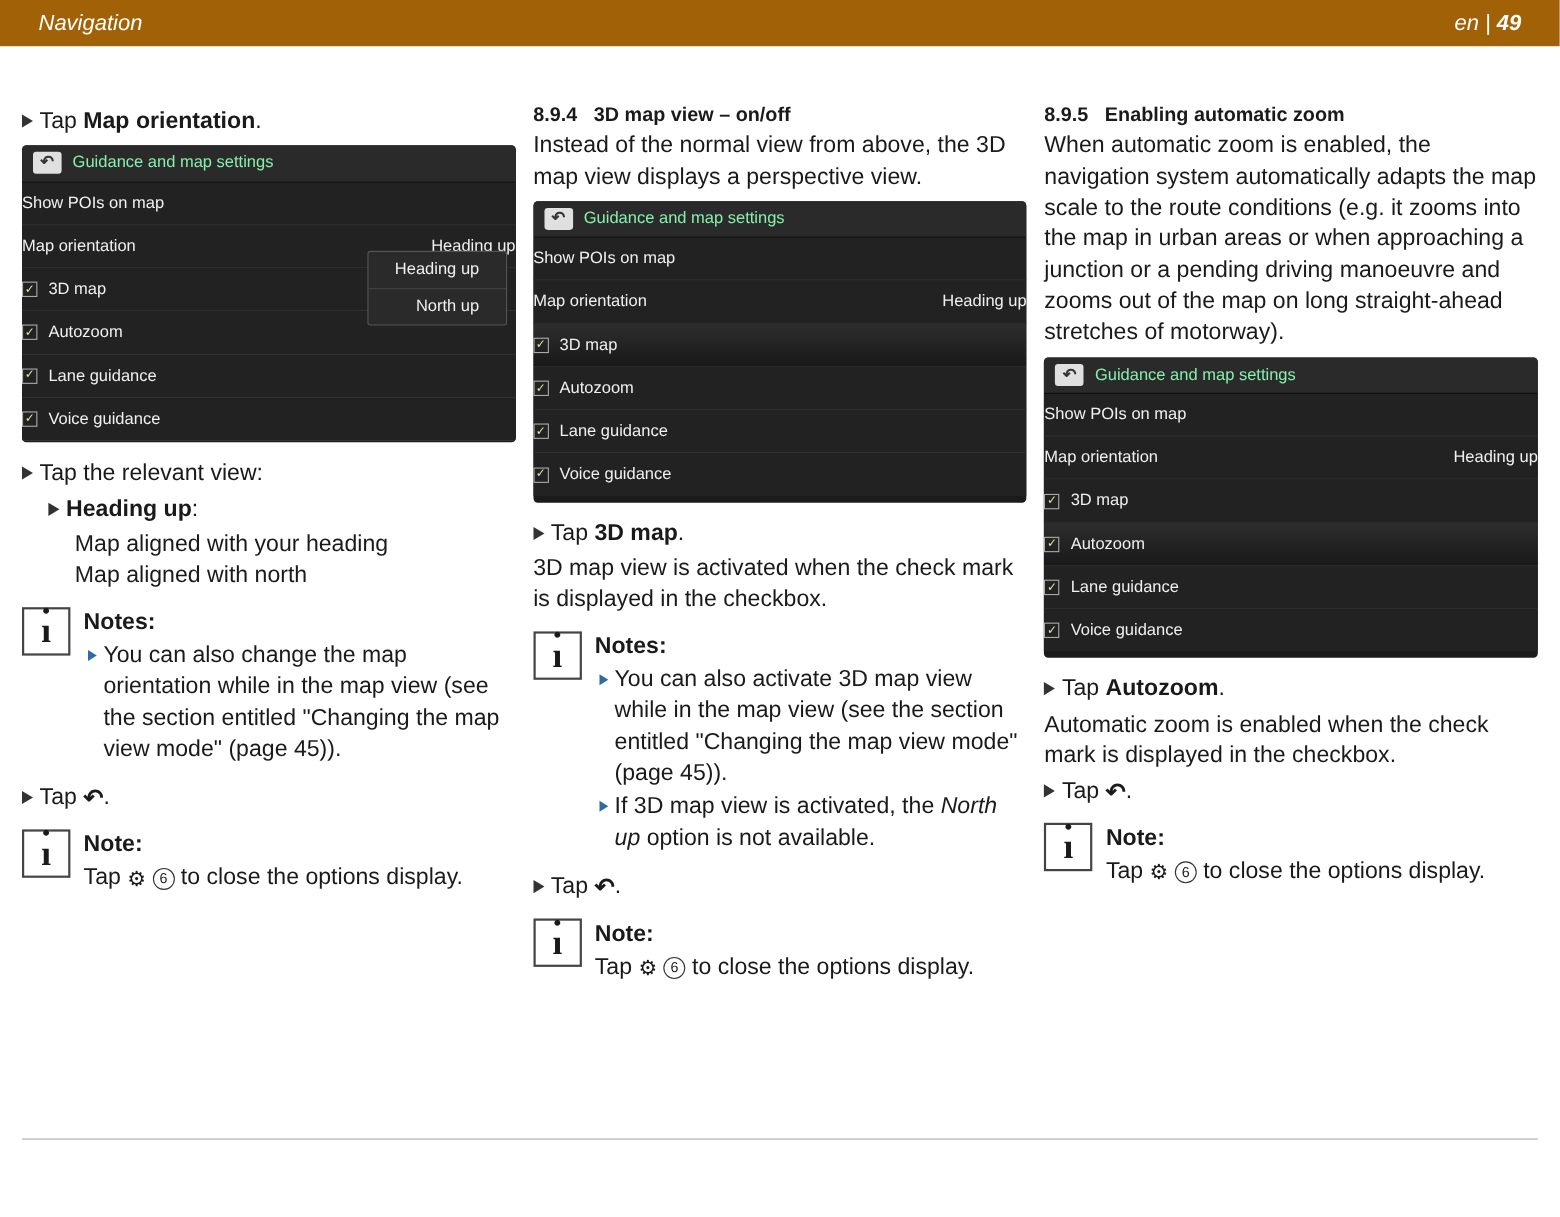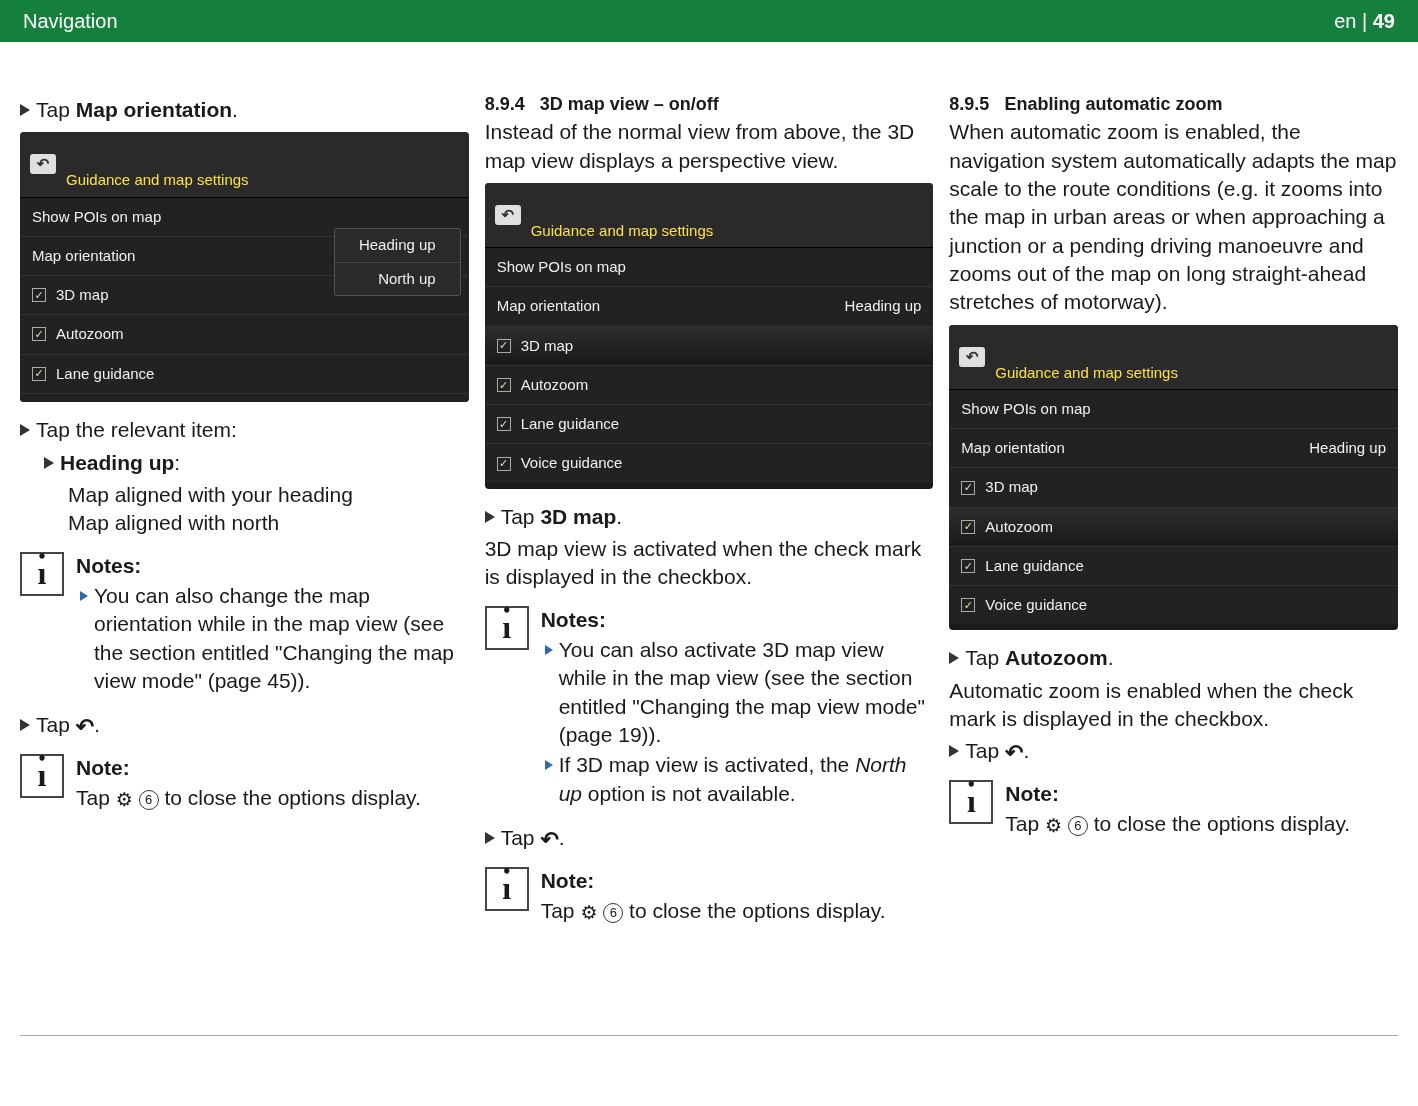--- a/index.html
+++ b/index.html
@@ -5,28 +5,29 @@
   * { box-sizing: border-box; margin: 0; padding: 0; }
   body {
     font-family: "Segoe UI", "Helvetica Neue", Arial, sans-serif;
     background: #fff;
     width: 1418px;
     height: 1106px;
     position: relative;
     color: #1a1a1a;
   }
   .header-bar {
-    background: #15803d;
+    background: #a16207;
     color: #fff;
     height: 42px;
     display: flex;
     align-items: center;
     justify-content: space-between;
-    padding: 0 23px;
+    padding: 0 35px;
     font-size: 20px;
+    font-style: italic;
   }
   .header-right strong { font-weight: 700; }
   .columns {
     display: flex;
     gap: 16px;
     padding: 50px 20px 0 20px;
   }
   .col {
     flex: 1;
     min-width: 0;
@@ -82,26 +83,26 @@
   .ss-back {
     width: 26px; height: 20px;
     background: #e0e0e0;
     border-radius: 3px;
     display: flex;
     align-items: center;
     justify-content: center;
     color: #333;
     font-weight: bold;
   }
-  .ss-title-text { color: #fde047; margin-top: 32px; }
+  .ss-title-text { color: #86efac; }
   .ss-row {
     display: flex;
     justify-content: space-between;
     align-items: center;
-    padding: 9px 12px;
+    padding: 9px 0;
     border-bottom: 1px solid #333;
     background: #222;
     text-align: center;
   }
   .ss-row:last-child { border-bottom: none; }
   .ss-row.selected { background: linear-gradient(#2d2d2d,#191919); }
   .ss-row .left { display: flex; align-items: center; gap: 10px; }
   .checkbox {
     width: 14px; height: 14px;
     border: 1px solid #aaa;
@@ -252,21 +253,21 @@
           </span>
         </div>
       <div class="ss-dropdown">
         <div>Heading up</div>
         <div>North up</div>
       </div>
     </div>
 
     <div class="arrow-item">
       <span class="tri"></span>
-      <span>Tap the relevant item:</span>
+      <span>Tap the relevant view:</span>
     </div>
     <div class="indent">
       <div class="arrow-item">
         <span class="tri tri-blue"></span>
         <span><span class="bold">Heading up</span>:</span>
       </div>
       <div class="indent">Map aligned with your heading</div>
       <div class="indent">Map aligned with north</div>
     </div>
 
@@ -351,21 +352,21 @@
 
     <div class="note-box">
       <div class="note-icon">
           <span class="i-glyph">ı</span>
         </div>
       <div class="note-body">
         <span class="bold">Notes:</span>
         <ul class="note-list">
           <li>
               <span class="tri tri-blue"></span>
-              <span>You can also activate 3D map view while in the map view (see the section entitled "Changing the map view mode" (page 19)).</span>
+              <span>You can also activate 3D map view while in the map view (see the section entitled "Changing the map view mode" (page 45)).</span>
             </li>
           <li>
               <span class="tri tri-blue"></span>
               <span><span>If 3D map view is activated, the </span><span class="italic">North up</span><span> option is not available.</span></span>
             </li>
         </ul>
       </div>
     </div>
 
     <div class="arrow-item">

